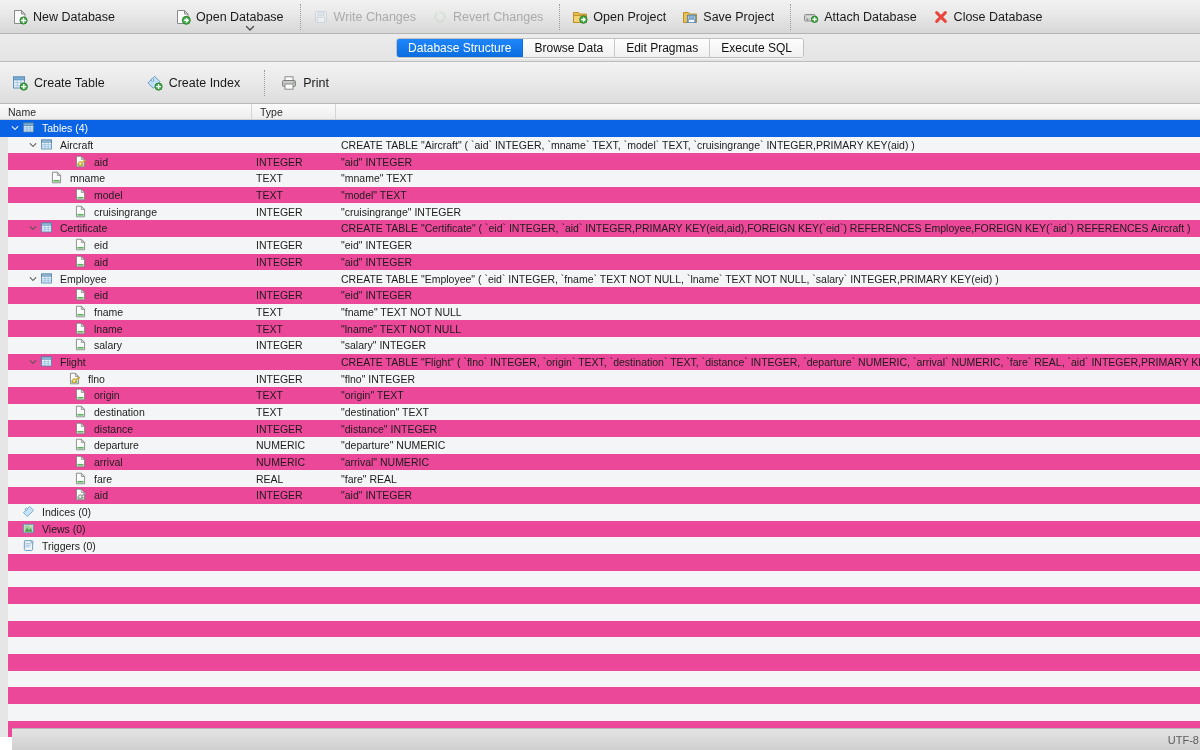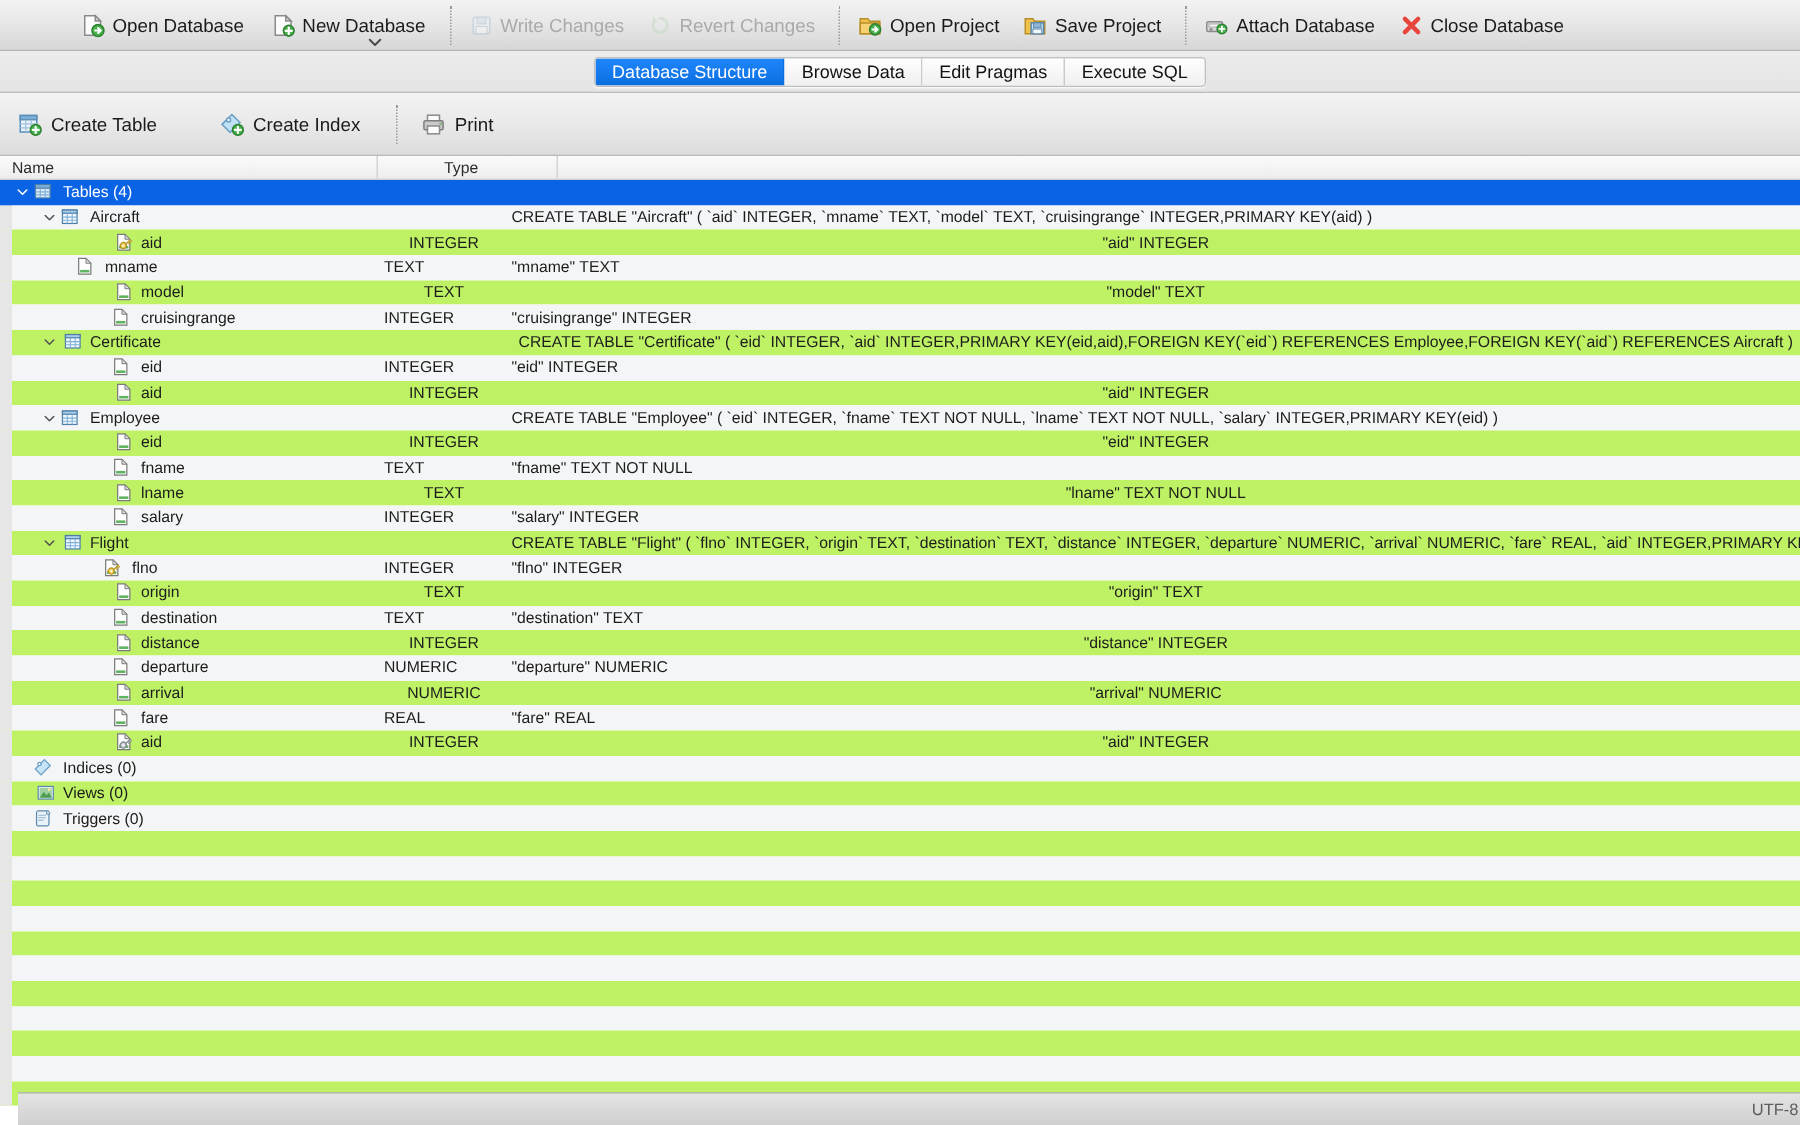--- a/index.html
+++ b/index.html
@@ -113,21 +113,20 @@
   .sb-ico { width: 16px; height: 16px; margin-right: 6px; position: relative; flex:0 0 auto; }
 
   
   .tree-header {
     height: 16px;
     display: flex;
     background: linear-gradient(to bottom,#fbfbfb 0%, #ededed 100%);
     border-bottom: 1px solid #cfcfcf;
     font-size: 10.5px;
     color: #2b2b2b;
-    gap: 36px;
   }
   .th { display: flex; align-items: center; padding-left: 8px; border-right: 1px solid #d4d4d4; }
   .th.name   { width: 252px; }
   .th.type   { width: 84px;  }
   .th.schema { flex: 1; border-right: none; margin-top: 48px; }
 
   
   .tree-wrap {
     position: relative;
     height: 729px;
@@ -138,21 +137,21 @@
   .row {
     display: flex;
     height: 16.7px;
     align-items: center;
     font-size: 10.5px;
     color: #1c1c1c;
     white-space: nowrap;
     cursor: default;
   }
   .row.odd  { background: #f4f5f6; }
-  .row.even { background: #bef264; text-align: center; }
+  .row.even { background: #ec4899; }
   .row.selected { background: #0a63e4; color: #ffffff; }
   .gutter { width: 8px; flex: 0 0 8px; background: #e6e6e6; height: 100%; }
   .row.selected .gutter { background: #0a63e4; }
 
   .c-name { width: 244px; display: flex; align-items: center; flex: 0 0 244px; overflow: hidden; }
   .c-type { width: 84px;  flex: 0 0 84px; padding-left: 4px; overflow: hidden; }
   .c-schema { flex: 1; padding-left: 5px; overflow: hidden; text-overflow: clip; }
 
   .twisty {
     width: 14px; height: 14px;
@@ -180,37 +179,37 @@
   }
 
   
   .ico-svg { display: block; width: 100%; height: 100%; }
 </style>
 </head>
 <body>
 
 <div class="toolbar">
   <div id="toolbar-items" style="display:flex;align-items:center;">
+      <div class="tb-item" style="padding-left: 8px;">
+        <span class="tb-ico"><svg width="16" height="16" viewBox="0 0 16 16">
+            <path d="M2.5 1.5h7l3.5 3.5v9.5h-10.5z" fill="#fcfcfc" stroke="#8a8a8a"></path>
+            <path d="M9.5 1.5l3.5 3.5H9.5z" fill="#d8d8d8" stroke="#8a8a8a"></path>
+            <circle cx="11.5" cy="11.5" r="3.6" fill="#46b04a" stroke="#2e8031"></circle>
+            <path d="M11.5 9.4v4.2M9.4 11.5h4.2" stroke="#fff" stroke-width="1.5" stroke-linecap="round"></path>
+          </svg></span>
+        <span>New Database</span>
+      </div>
       <div class="tb-item" style="margin-left: 44px;">
         <span class="tb-ico"><svg width="16" height="16" viewBox="0 0 16 16">
             <path d="M2.5 1.5h7l3.5 3.5v9.5h-10.5z" fill="#fcfcfc" stroke="#8a8a8a"></path>
             <path d="M9.5 1.5l3.5 3.5H9.5z" fill="#d8d8d8" stroke="#8a8a8a"></path>
             <circle cx="11.3" cy="11.3" r="4" fill="#46b04a" stroke="#2e8031"></circle>
             <path d="M9.4 11.3h3.6M11.4 9.7l1.8 1.6-1.8 1.6" fill="none" stroke="#fff" stroke-width="1.4" stroke-linecap="round" stroke-linejoin="round"></path>
           </svg></span>
         <span>Open Database</span>
-      </div>
-      <div class="tb-item" style="padding-left: 8px;">
-        <span class="tb-ico"><svg width="16" height="16" viewBox="0 0 16 16">
-            <path d="M2.5 1.5h7l3.5 3.5v9.5h-10.5z" fill="#fcfcfc" stroke="#8a8a8a"></path>
-            <path d="M9.5 1.5l3.5 3.5H9.5z" fill="#d8d8d8" stroke="#8a8a8a"></path>
-            <circle cx="11.5" cy="11.5" r="3.6" fill="#46b04a" stroke="#2e8031"></circle>
-            <path d="M11.5 9.4v4.2M9.4 11.5h4.2" stroke="#fff" stroke-width="1.5" stroke-linecap="round"></path>
-          </svg></span>
-        <span>New Database</span>
       </div>
       <div class="tb-sep"></div>
       <div class="tb-item disabled">
         <span class="tb-ico" style="opacity: 0.45;"><svg width="16" height="16" viewBox="0 0 16 16">
             <rect x="2.5" y="2.5" width="11" height="11" rx="1" fill="#eef4fa" stroke="#a8bdd0"></rect>
             <rect x="5" y="2.5" width="6" height="4.4" fill="#cfdde9" stroke="#a8bdd0" stroke-width=".7"></rect>
             <rect x="4.3" y="8.6" width="7.4" height="4.9" fill="#fbfcfd" stroke="#a8bdd0" stroke-width=".7"></rect>
           </svg></span>
         <span>Write Changes</span>
       </div>

